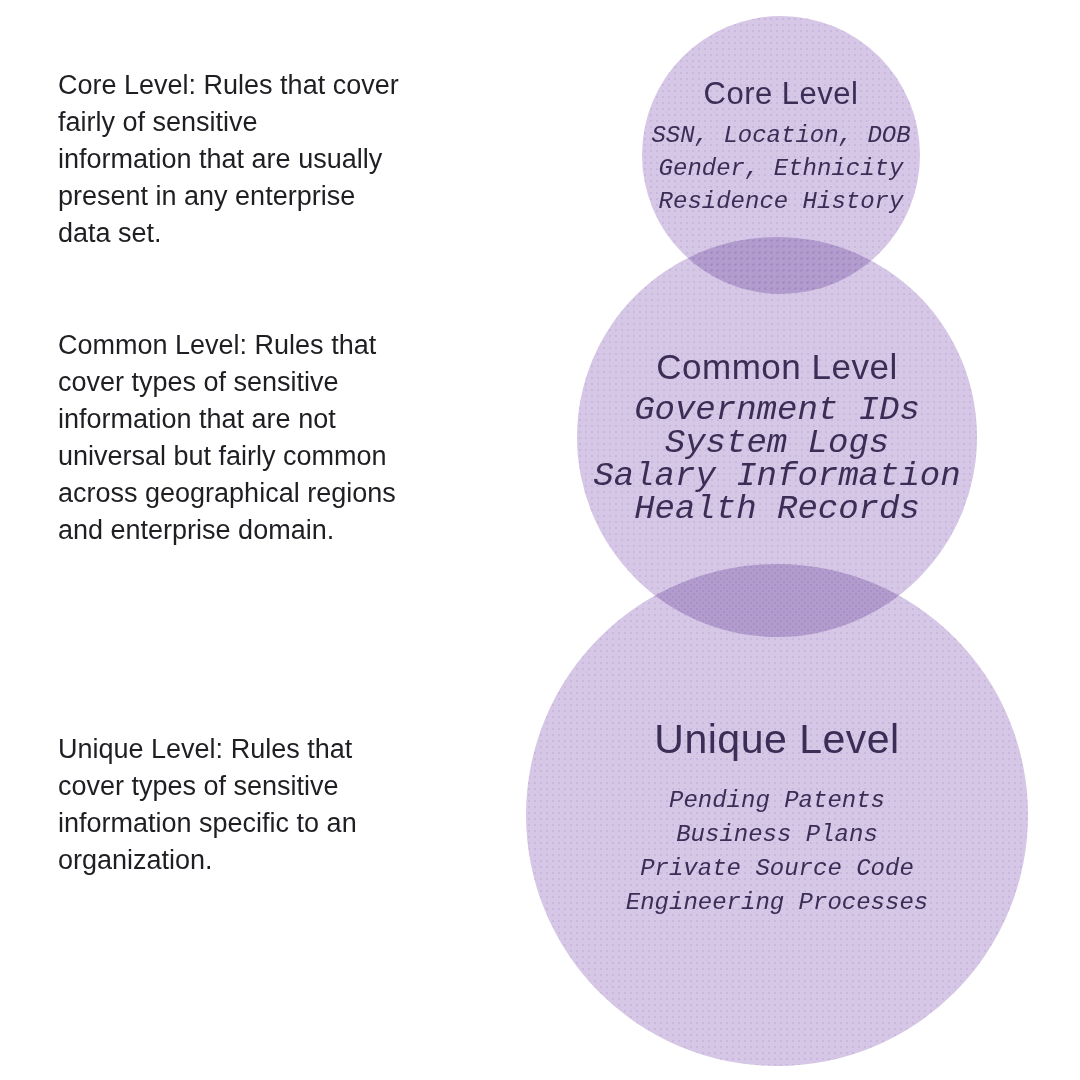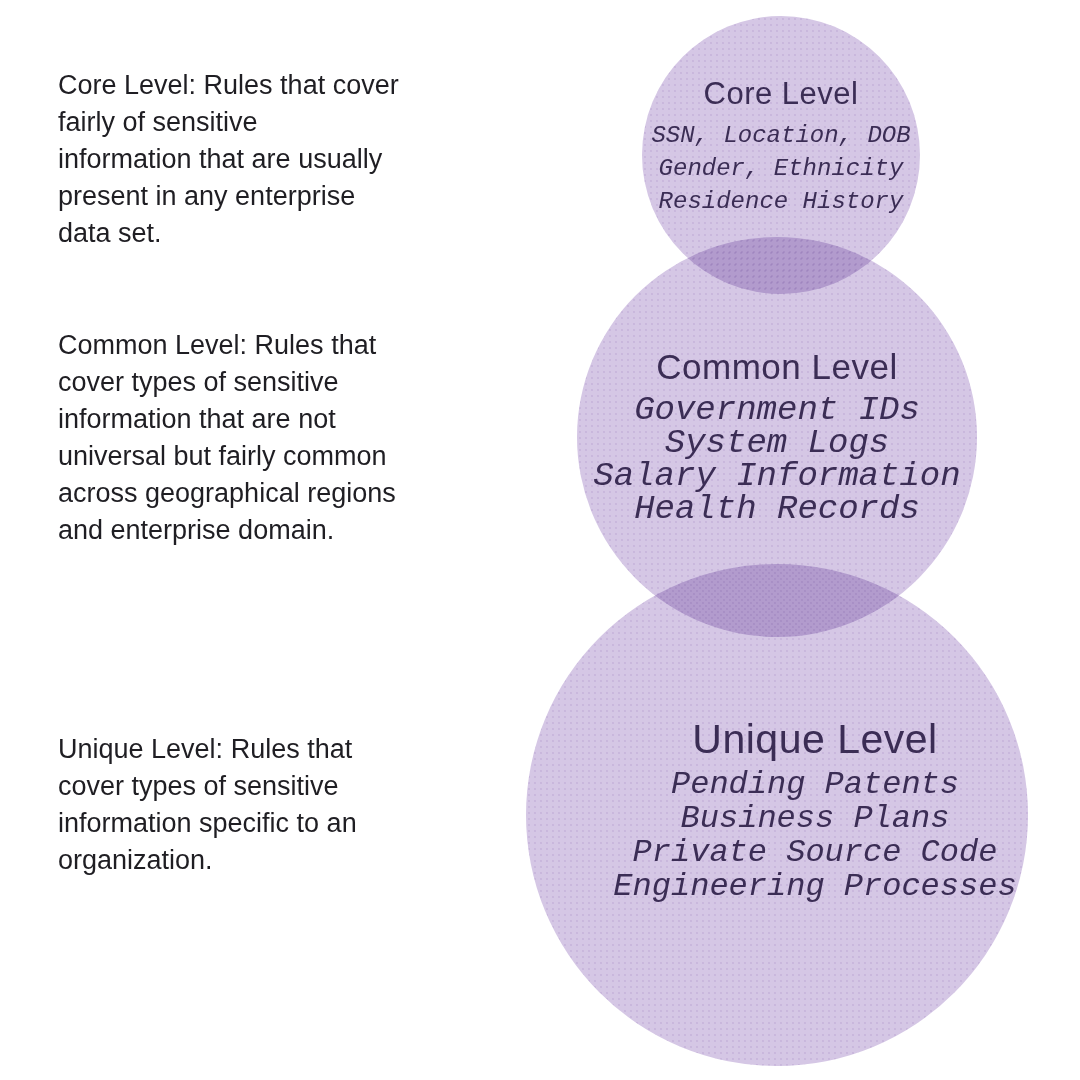--- a/index.html
+++ b/index.html
@@ -50,23 +50,23 @@
     font-family: Liberation Mono, monospace;
   }
   .label-core   { left: 781px; top: 76px; }
   .label-core .bubble-title  { font-size: 31px; line-height: 36px; }
   .label-core .bubble-items  { font-size: 24px; line-height: 33px; margin-top: 7px; }
 
   .label-common { left: 777px; top: 346px; }
   .label-common .bubble-title { font-size: 35px; line-height: 42px; }
   .label-common .bubble-items { font-size: 34px; line-height: 33px; margin-top: 6px; }
 
-  .label-unique { left: 815px; top: 714px; }
+  .label-unique { left: 777px; top: 714px; }
   .label-unique .bubble-title { font-size: 41px; line-height: 50px; }
-  .label-unique .bubble-items { font-size: 32px; line-height: 34px; margin-top: 4px; }
+  .label-unique .bubble-items { font-size: 24px; line-height: 34px; margin-top: 20px; }
 
   
   .desc {
     position: absolute;
     left: 58px;
     width: 430px;
     color: var(--body-text);
     font-size: 27px;
     line-height: 37px;
     font-weight: 400;

